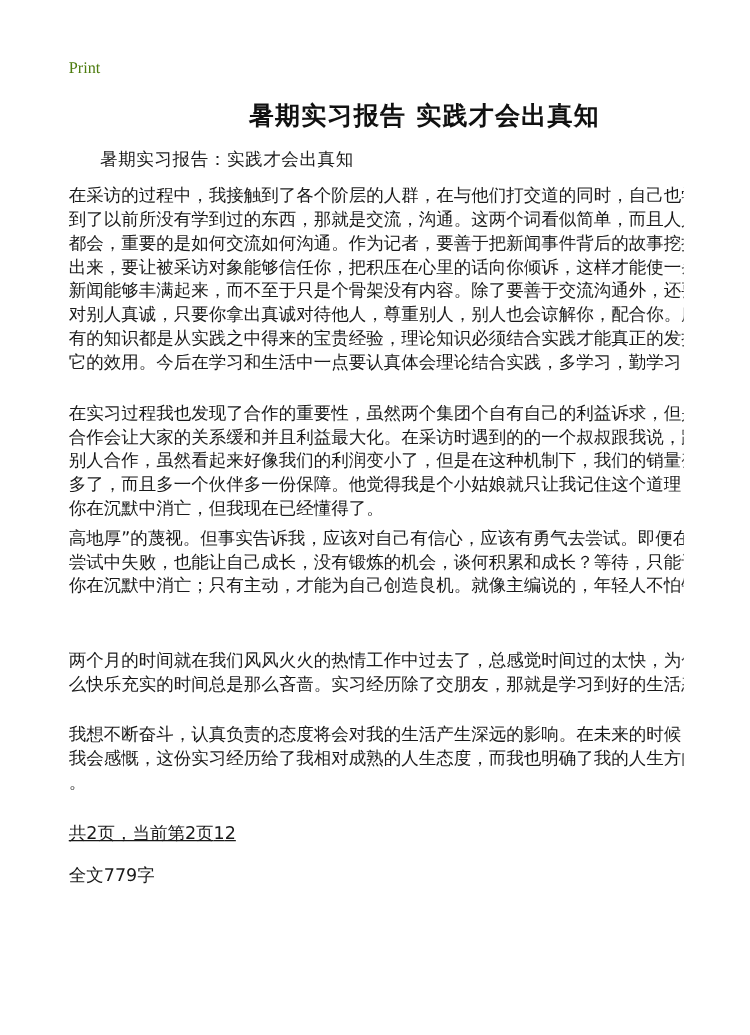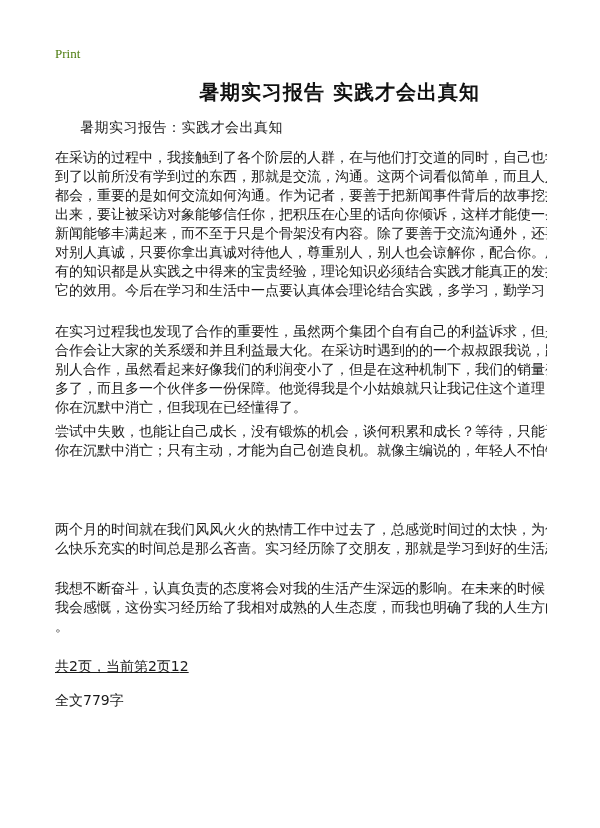--- a/index.html
+++ b/index.html
@@ -34,20 +34,21 @@
 
 <div class="para" style="top:322px;">
   <span class="line">在实习过程我也发现了合作的重要性，虽然两个集团个自有自己的利益诉求，但是</span>
   <span class="line">合作会让大家的关系缓和并且利益最大化。在采访时遇到的的一个叔叔跟我说，跟</span>
   <span class="line">别人合作，虽然看起来好像我们的利润变小了，但是在这种机制下，我们的销量变</span>
   <span class="line">多了，而且多一个伙伴多一份保障。他觉得我是个小姑娘就只让我记住这个道理，</span>
   <span class="line last">你在沉默中消亡，但我现在已经懂得了。</span>
 </div>
 
 <div class="para" style="top:422px;">
+  <span class="line">高地厚”的蔑视。但事实告诉我，应该对自己有信心，应该有勇气去尝试。即便在</span>
   <span class="line">尝试中失败，也能让自己成长，没有锻炼的机会，谈何积累和成长？等待，只能让</span>
   <span class="line">你在沉默中消亡；只有主动，才能为自己创造良机。就像主编说的，年轻人不怕错</span>
 </div>
 
 <div class="para" style="top:520px;">
   <span class="line">两个月的时间就在我们风风火火的热情工作中过去了，总感觉时间过的太快，为什</span>
   <span class="line">么快乐充实的时间总是那么吝啬。实习经历除了交朋友，那就是学习到好的生活态</span>
 </div>
 
 <div class="para" style="top:579px;">

